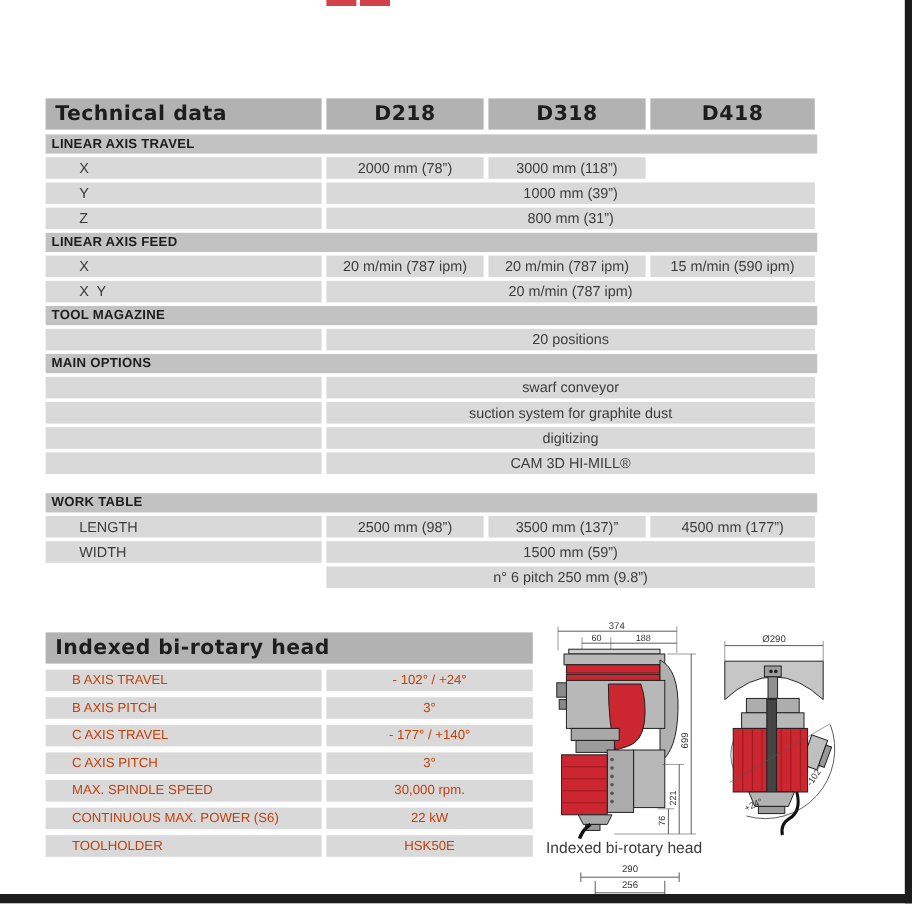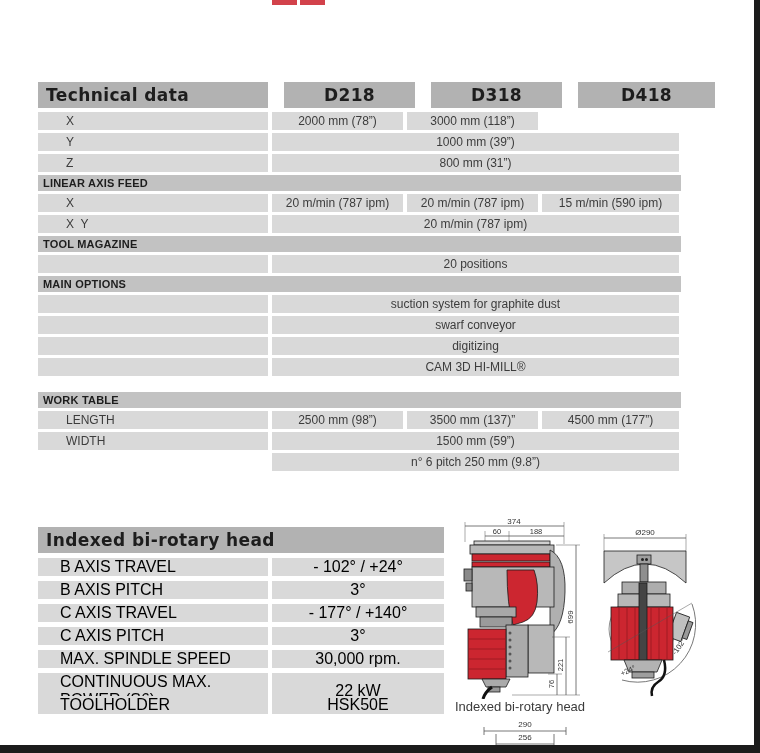--- a/index.html
+++ b/index.html
@@ -3,35 +3,35 @@
 <meta charset="utf-8">
 <style>
   *{margin:0;padding:0;box-sizing:border-box}
   html,body{width:760px;height:753px}
   body{position:relative;background:#fff;font-family:"Liberation Sans",sans-serif;overflow:hidden}
   .logo-rect{position:absolute;top:0;height:5px;width:25px;background:#d2424b}
   .edge-right{position:absolute;top:0;right:0;width:6px;height:753px;background:#1c1c1c;z-index:9}
   .edge-bottom{position:absolute;left:0;top:745px;width:760px;height:8px;background:#1c1c1c;z-index:9}
 
   .tech-table{position:absolute;left:38px;top:82px;width:643px}
-  .t-header{display:grid;grid-template-columns:230px 131px 131px 137px;column-gap:16px;height:26px;margin-bottom:4px}
+  .t-header{display:grid;grid-template-columns:230px 131px 131px 137px;column-gap:4px;height:26px;margin-bottom:4px}
   .t-header>div{background:#b2b2b2;display:flex;align-items:center;font-family:"DejaVu Sans",sans-serif;font-weight:700;font-size:17px;letter-spacing:.4px;color:#1d1d1d}
   .t-title{padding-left:8px}
   .t-col{justify-content:center}
   .t-section{height:16px;background:#c2c2c2;display:flex;align-items:center;padding-left:5px;font-size:11px;font-weight:700;color:#1d1d1d;margin-bottom:3px;letter-spacing:.2px}
   .gap-before{margin-top:16px}
   .t-row{display:grid;grid-template-columns:230px 131px 131px 137px;column-gap:4px;height:18px;margin-bottom:3px}
   .t-cell{background:#d9d9d9;font-size:12px;color:#3c3c3c;display:flex;align-items:center;justify-content:center;white-space:pre}
   .t-label{justify-content:flex-start;padding-left:28px}
   .t-span{grid-column:2/5}
 
   .head-table{position:absolute;left:38px;top:527px;width:406px}
   .h-header{height:26px;background:#b2b2b2;display:flex;align-items:center;padding-left:8px;font-family:"DejaVu Sans",sans-serif;font-weight:700;font-size:17px;letter-spacing:.4px;color:#1d1d1d;margin-bottom:5px}
   .h-row{display:grid;grid-template-columns:230px 172px;column-gap:4px;height:18px;margin-bottom:5px}
-  .h-cell{background:#d9d9d9;font-size:16px;color:#000000;display:flex;align-items:center}
+  .h-cell{background:#d9d9d9;font-size:11px;color:#c2410c;display:flex;align-items:center}
   .h-label{padding-left:22px}
   .h-value{justify-content:center}
 
   .drawing-caption{position:absolute;left:455px;top:699px;font-size:13px;color:#3b3b3b}
   svg{position:absolute}
   svg text{font-family:"Liberation Sans",sans-serif;fill:#333}
   .dim{stroke:#555;stroke-width:.8;fill:none}
   .thin{stroke:#555;stroke-width:.5;fill:none}
   .out{stroke:#1c1c1c;stroke-width:.8}
   .rib{stroke:#8e181d;stroke-width:.7}
@@ -43,20 +43,21 @@
 <div class="logo-rect" style="left:300px"></div>
 
 <div class="tech-table">
   <div class="t-header">
     <div class="t-title">Technical data</div>
     <div class="t-col">D218</div>
     <div class="t-col">D318</div>
     <div class="t-col">D418</div>
   </div>
   <div>
+      <div class="t-section">LINEAR AXIS TRAVEL</div>
       <div class="t-row">
         <div class="t-cell t-label">X</div>
         <div class="t-cell">2000 mm (78”)</div>
         <div class="t-cell">3000 mm (118”)</div>
       </div>
       <div class="t-row">
         <div class="t-cell t-label">Y</div>
         <div class="t-cell t-span">1000 mm (39”)</div>
       </div>
       <div class="t-row">
@@ -75,25 +76,25 @@
         <div class="t-cell t-span">20 m/min (787 ipm)</div>
       </div>
       <div class="t-section">TOOL MAGAZINE</div>
       <div class="t-row">
         <div class="t-cell t-label"></div>
         <div class="t-cell t-span">20 positions</div>
       </div>
       <div class="t-section">MAIN OPTIONS</div>
       <div class="t-row">
         <div class="t-cell t-label"></div>
+        <div class="t-cell t-span">swarf conveyor</div>
+      </div>
+      <div class="t-row">
+        <div class="t-cell t-label"></div>
         <div class="t-cell t-span">suction system for graphite dust</div>
-      </div>
-      <div class="t-row">
-        <div class="t-cell t-label"></div>
-        <div class="t-cell t-span">swarf conveyor</div>
       </div>
       <div class="t-row">
         <div class="t-cell t-label"></div>
         <div class="t-cell t-span">digitizing</div>
       </div>
       <div class="t-row">
         <div class="t-cell t-label"></div>
         <div class="t-cell t-span">CAM 3D HI-MILL®</div>
       </div>
       <div class="t-section gap-before">WORK TABLE</div>

